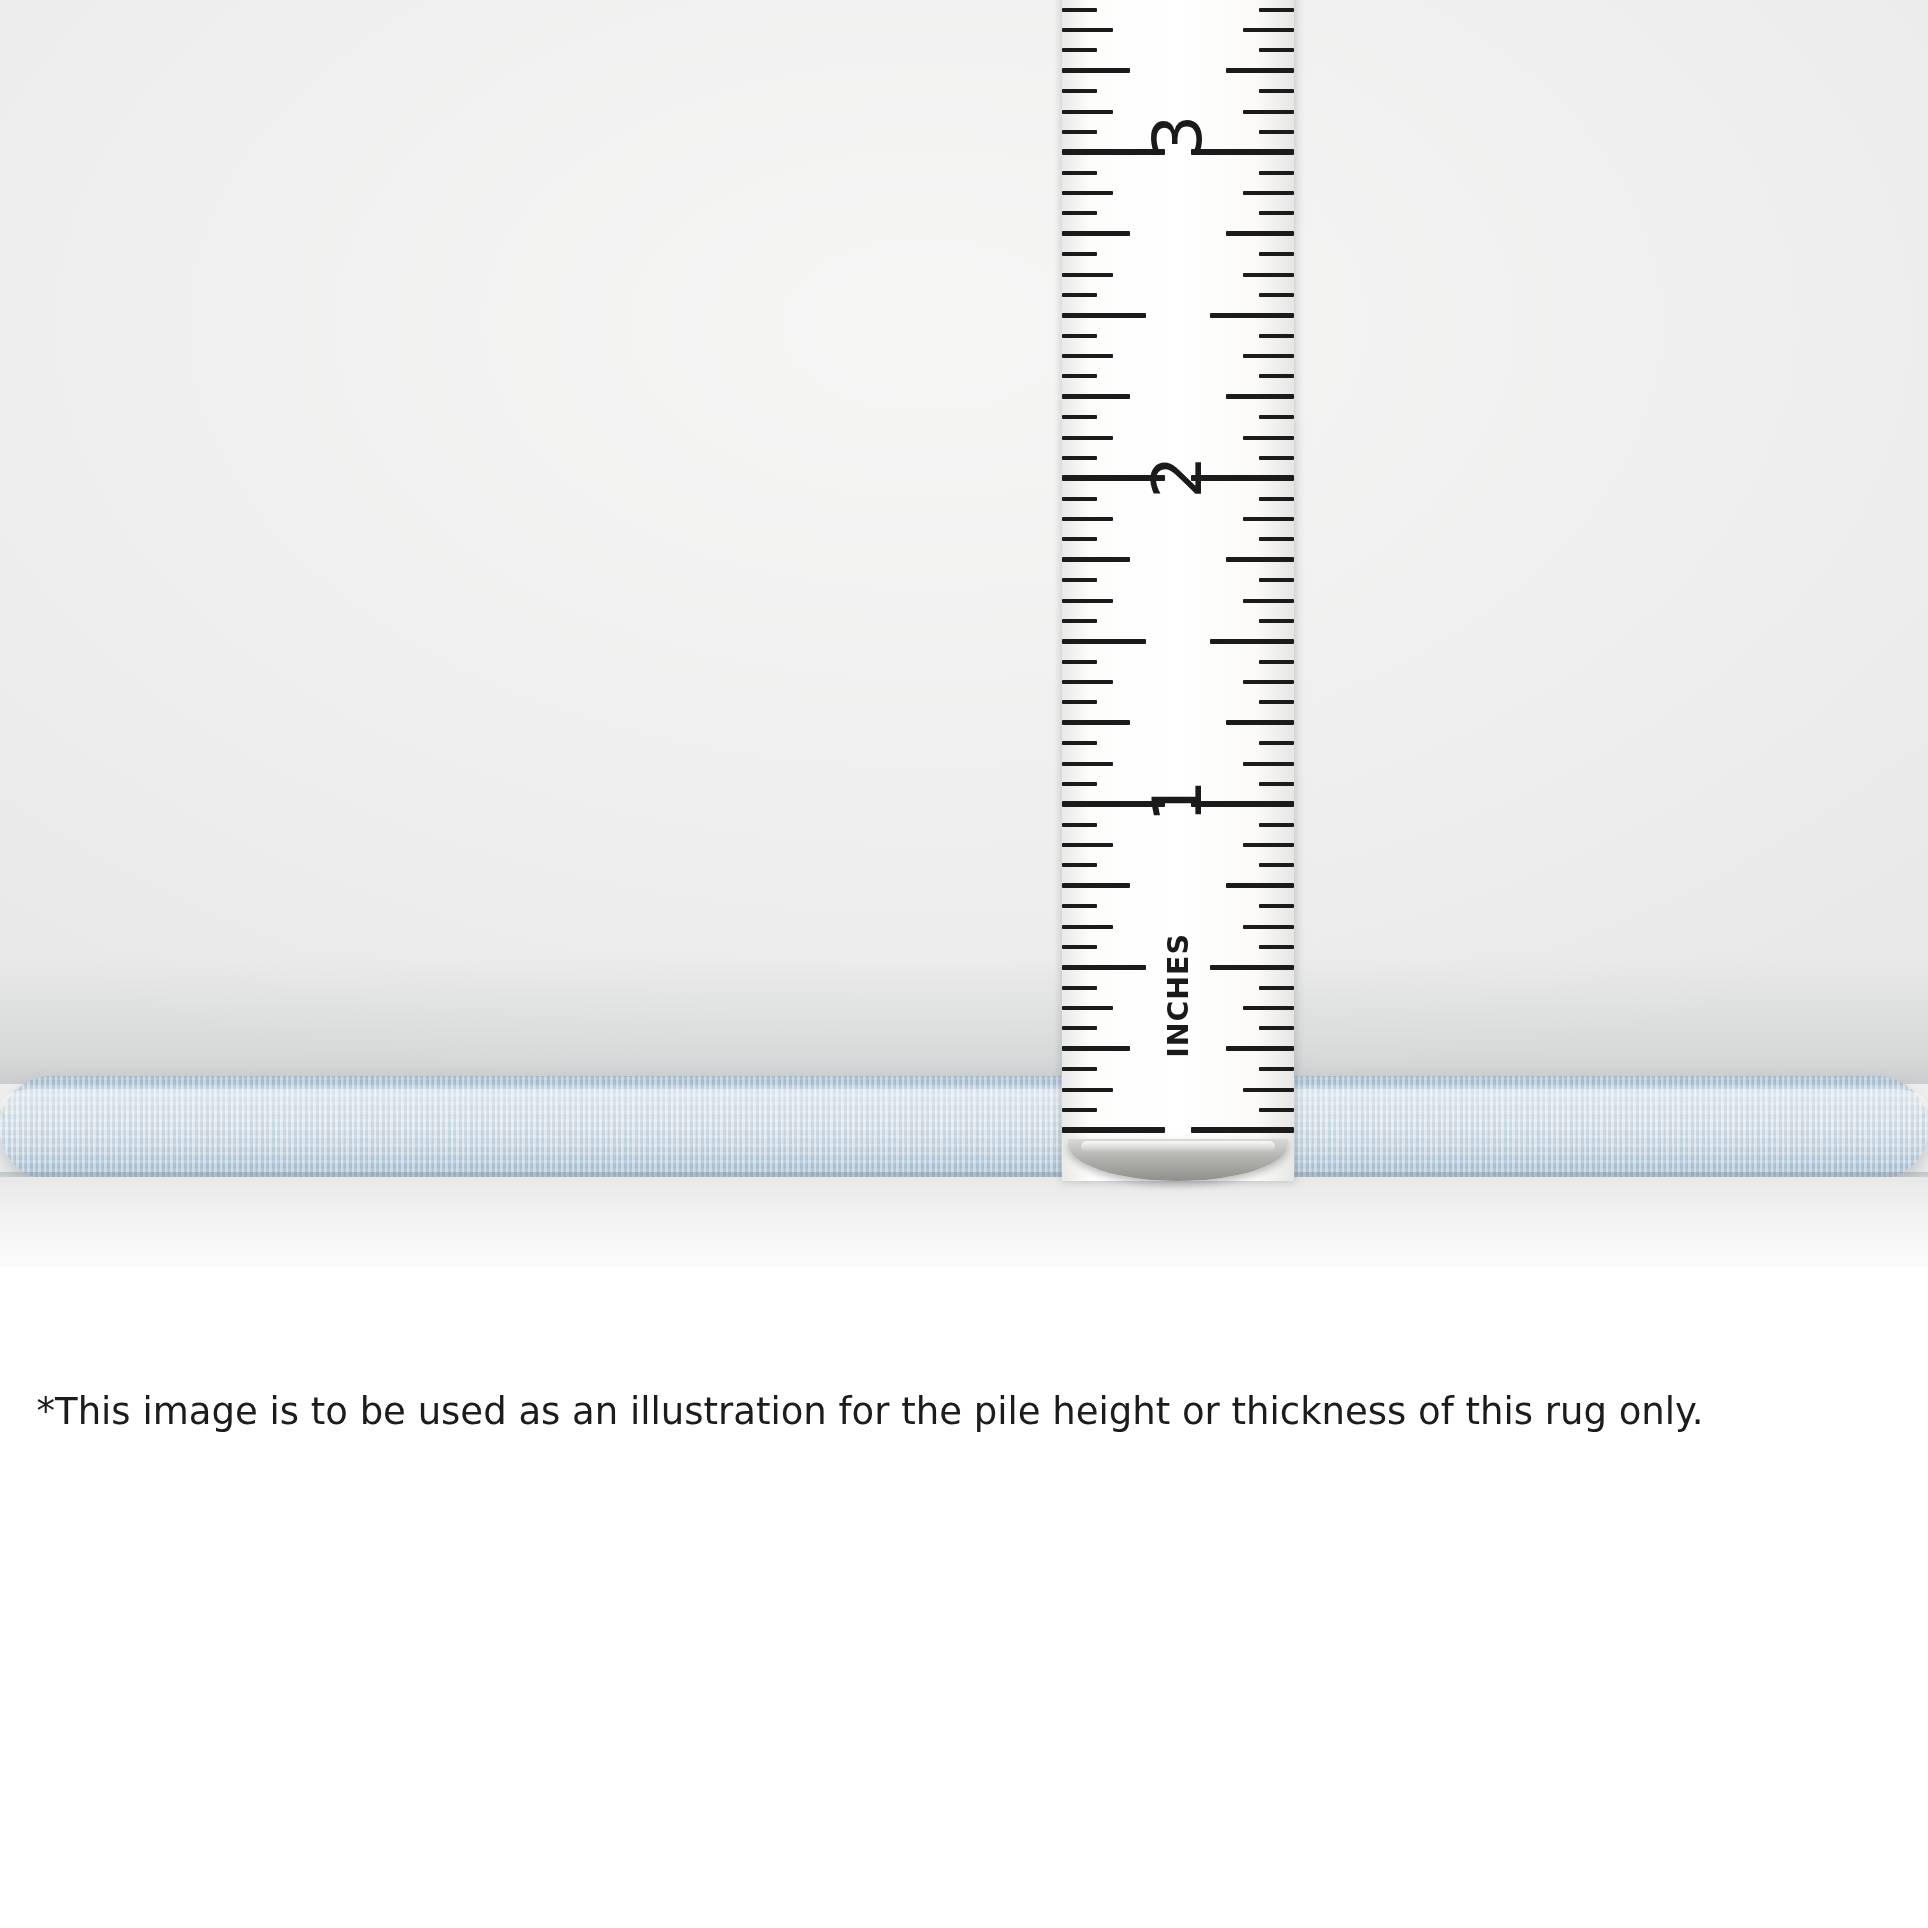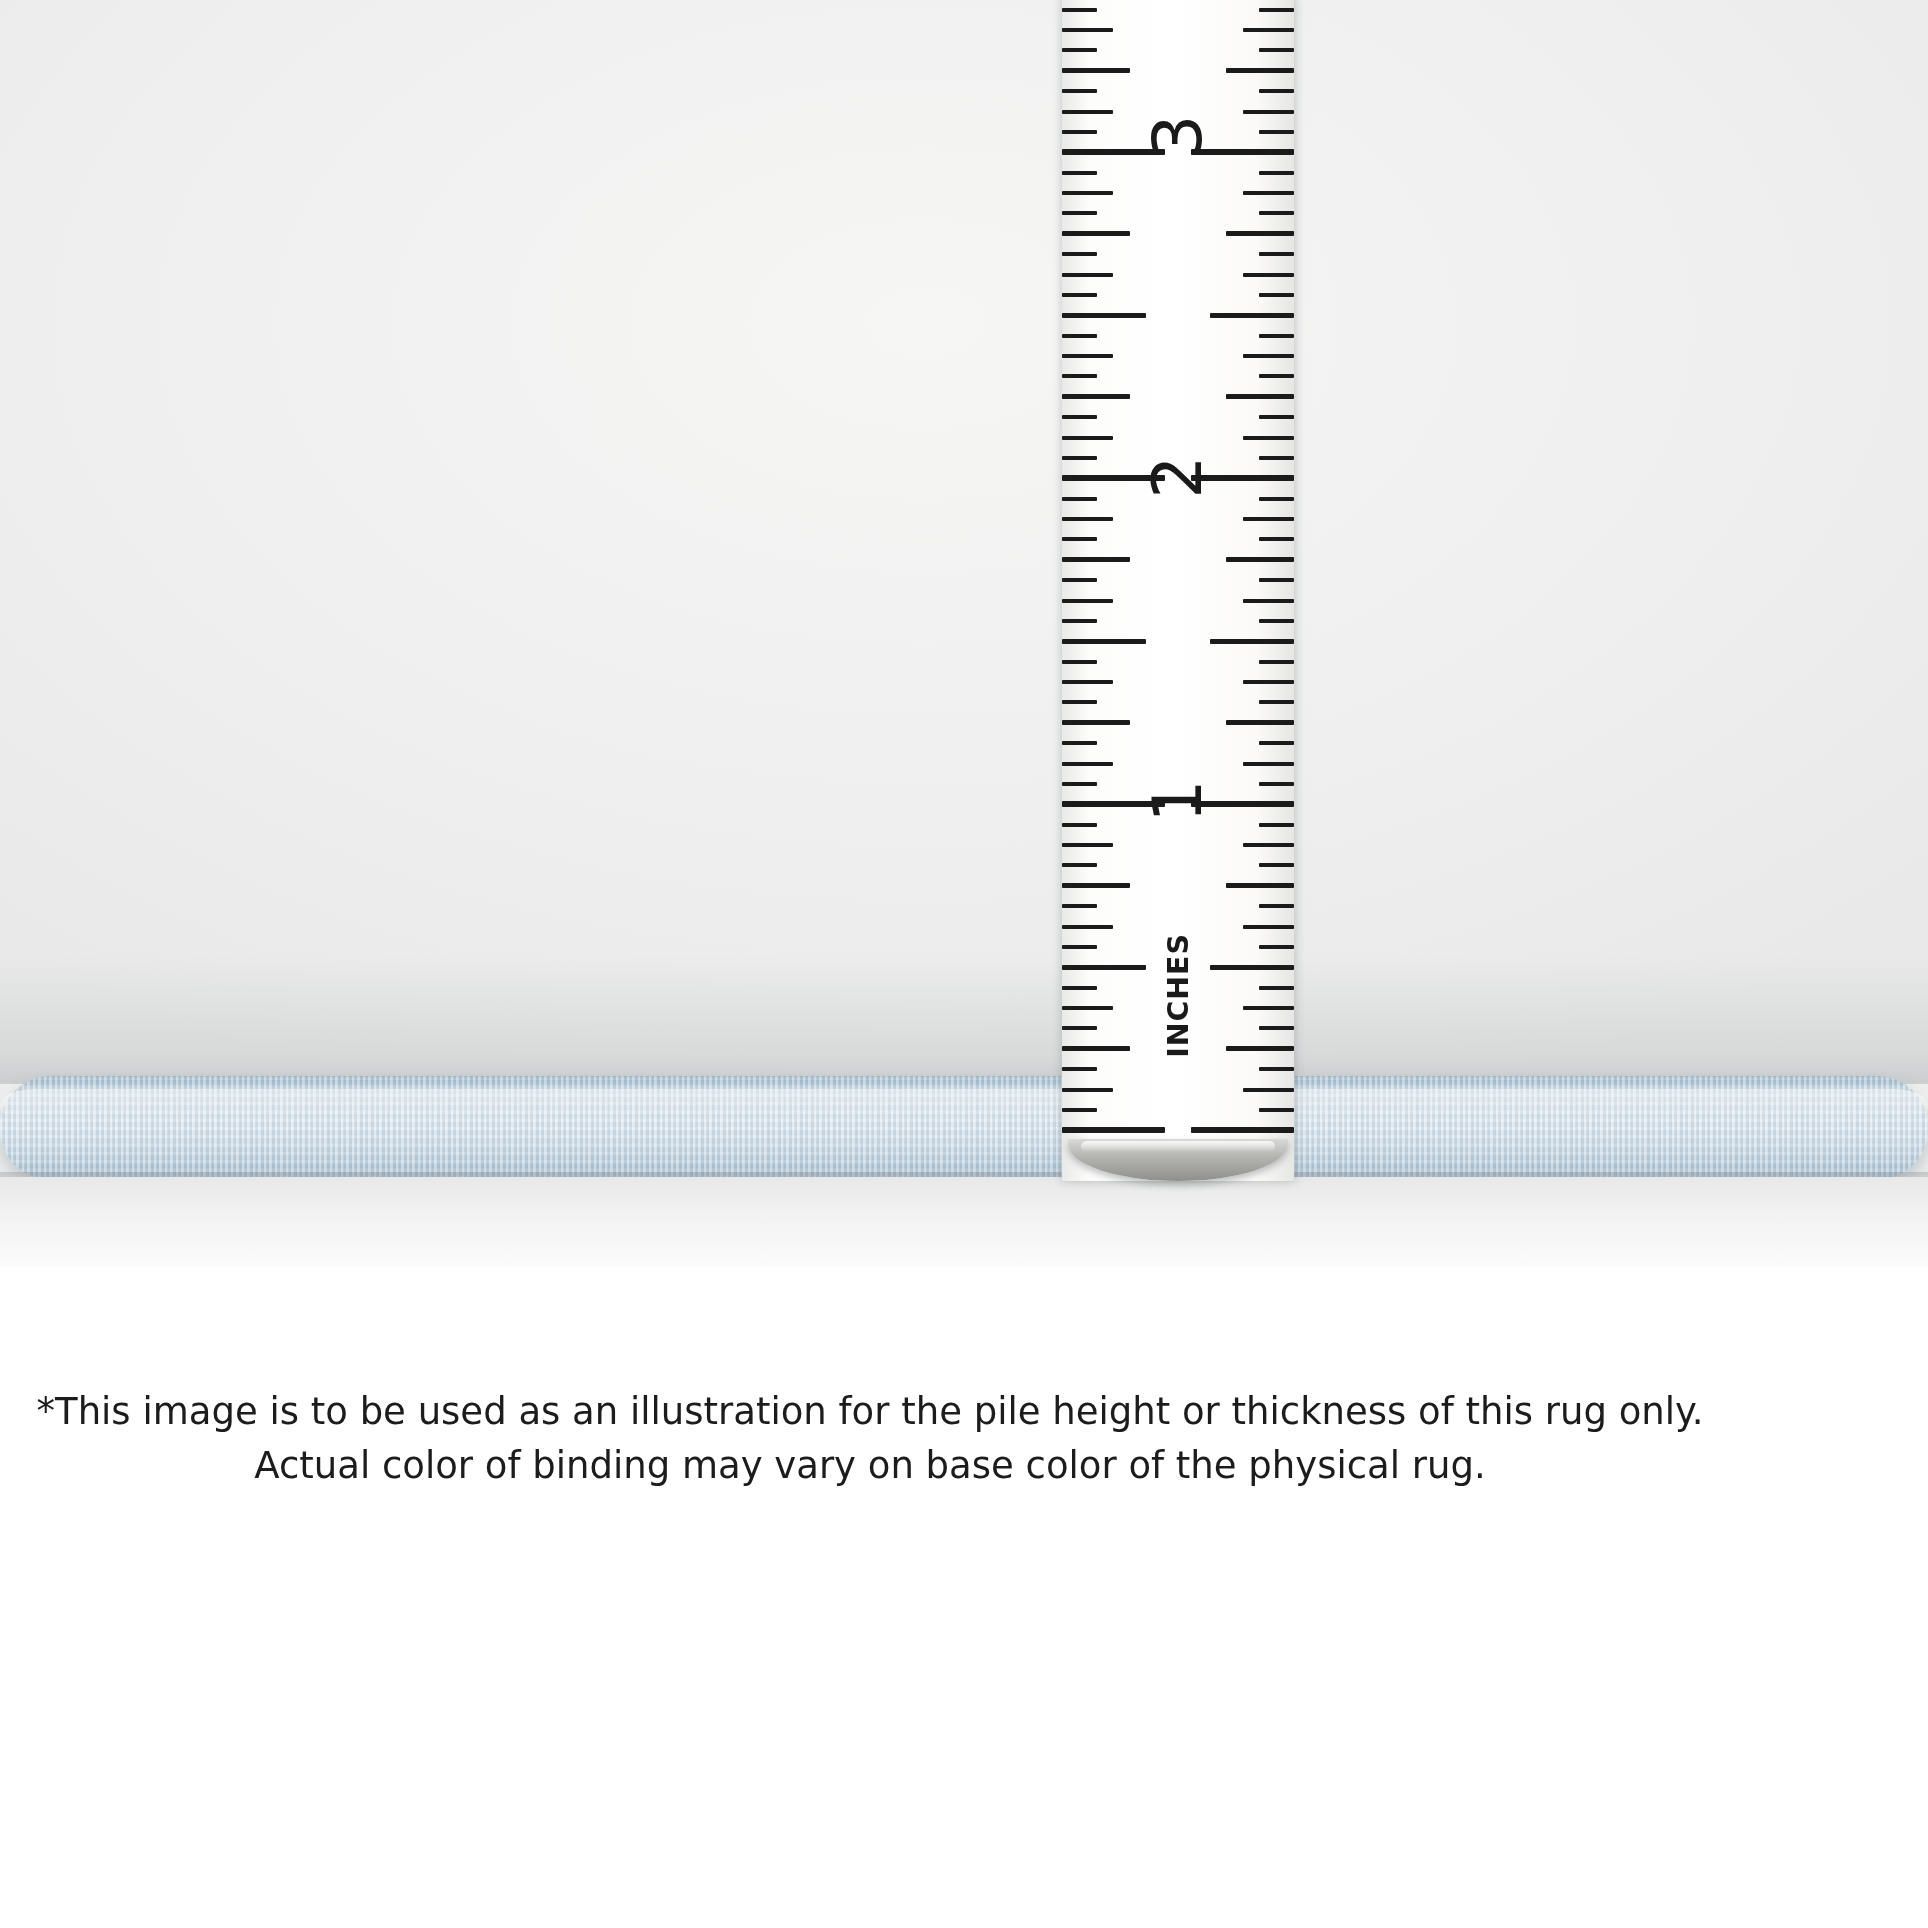--- a/index.html
+++ b/index.html
@@ -336,17 +336,16 @@
     </div>
 
     <div class="ruler-tip">
       <div class="ruler-tip-hl"></div>
     </div>
 
   </div>
 
   <div class="caption">
     <span class="line">*This image is to be used as an illustration for the pile height or thickness of this rug only.</span>
-    <span class="line">Actual color of binding may vary on base color of the physical rug.</span>
   </div>
 
 </div>
 
 
 </body></html>

